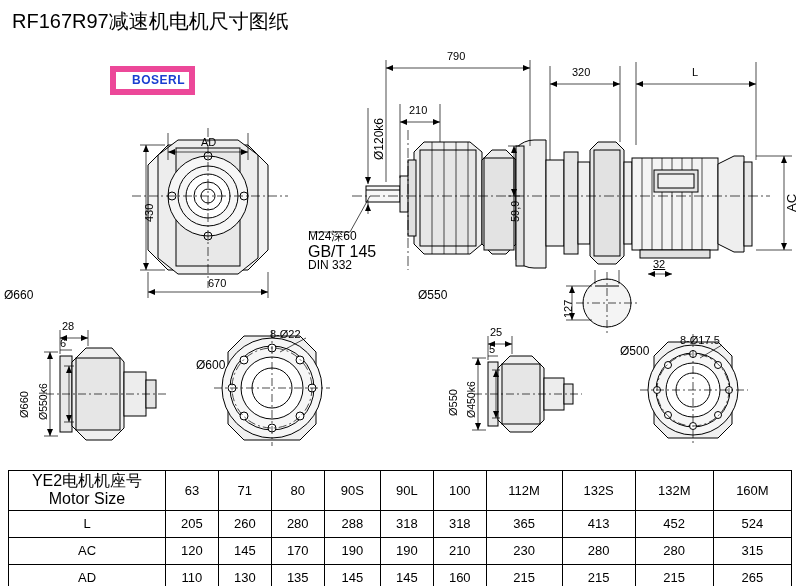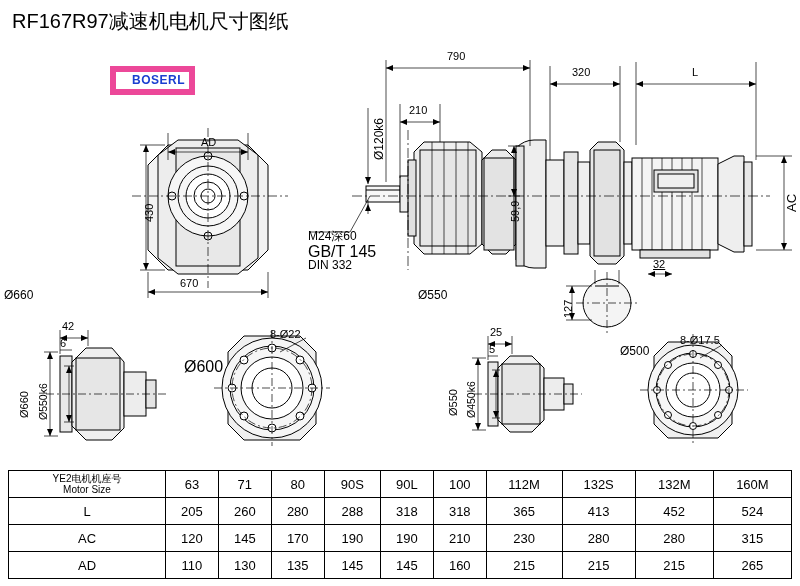--- a/index.html
+++ b/index.html
@@ -72,21 +72,21 @@
     font-family: "Liberation Sans", sans-serif;
   }
   .tbl td {
     border: 1px solid #000;
     text-align: center;
     padding: 2px 0;
     height: 22px;
   }
   .tbl td.hdr-first {
     width: 148px;
-    font-size: 10px;
+    font-size: 16px;
     line-height: 1.15;
     padding: 1px 4px;
   }
   .tbl td.rowlabel {
     width: 148px;
     font-size: 13px;
   }
 </style>
 </head>
 <body>
@@ -382,45 +382,45 @@
         <line x1="693" y1="334" x2="693" y2="446"></line>
         <circle cx="693" cy="390" r="36"></circle>
       </g>
       <line x1="700" y1="358" x2="722" y2="345" stroke-width="0.7"></line>
 
     </g>
   </svg>
 
   <div class="lbl" style="left:201px; top:136px;">AD</div>
   <div class="lbl vert" style="left:143px; top:222px;">430</div>
-  <div class="lbl" style="left:180px; top:277px;">670</div>
+  <div class="lbl" style="left:208px; top:277px;">670</div>
 
   <div class="lbl" style="left:447px; top:50px;">790</div>
   <div class="lbl" style="left:572px; top:66px;">320</div>
   <div class="lbl" style="left:692px; top:66px;">L</div>
   <div class="lbl" style="left:409px; top:104px;">210</div>
   <div class="lbl vert" style="left:372px; top:160px; font-size:12px;">Ø120k6</div>
   <div class="lbl vert" style="left:509px; top:222px;">59,9</div>
   <div class="lbl vert" style="left:784px; top:212px; font-size:13px;">AC</div>
 
   <div class="lbl" style="left:308px; top:228px; font-size:12px;">M24深60</div>
   <div class="lbl" style="left:308px; top:243px; font-size:16px;">GB/T 145</div>
   <div class="lbl" style="left:308px; top:258px; font-size:12px;">DIN 332</div>
 
   <div class="lbl" style="left:4px; top:288px; font-size:12px;">Ø660</div>
   <div class="lbl" style="left:418px; top:288px; font-size:12px;">Ø550</div>
 
   <div class="lbl" style="left:653px; top:258px;text-decoration:underline;">32</div>
   <div class="lbl vert" style="left:562px; top:318px;">127</div>
 
-  <div class="lbl" style="left:62px; top:320px;">42</div>
+  <div class="lbl" style="left:62px; top:320px;">28</div>
   <div class="lbl" style="left:60px; top:337px;">6</div>
   <div class="lbl vert" style="left:18px; top:418px; font-size:11px;">Ø660</div>
   <div class="lbl vert" style="left:37px; top:420px; font-size:10.5px;">Ø550k6</div>
-  <div class="lbl" style="left:184px; top:358px; font-size:16px;">Ø600</div>
+  <div class="lbl" style="left:196px; top:358px; font-size:12px;">Ø600</div>
   <div class="lbl" style="left:270px; top:328px; font-size:11px;">8-Ø22</div>
 
   <div class="lbl" style="left:490px; top:326px;">25</div>
   <div class="lbl" style="left:489px; top:343px;">5</div>
   <div class="lbl vert" style="left:447px; top:416px; font-size:11px;">Ø550</div>
   <div class="lbl vert" style="left:465px; top:418px; font-size:10.5px;">Ø450k6</div>
   <div class="lbl" style="left:620px; top:344px; font-size:12px;">Ø500</div>
   <div class="lbl" style="left:680px; top:334px; font-size:11px;">8-Ø17.5</div>
 
   <table class="tbl">

